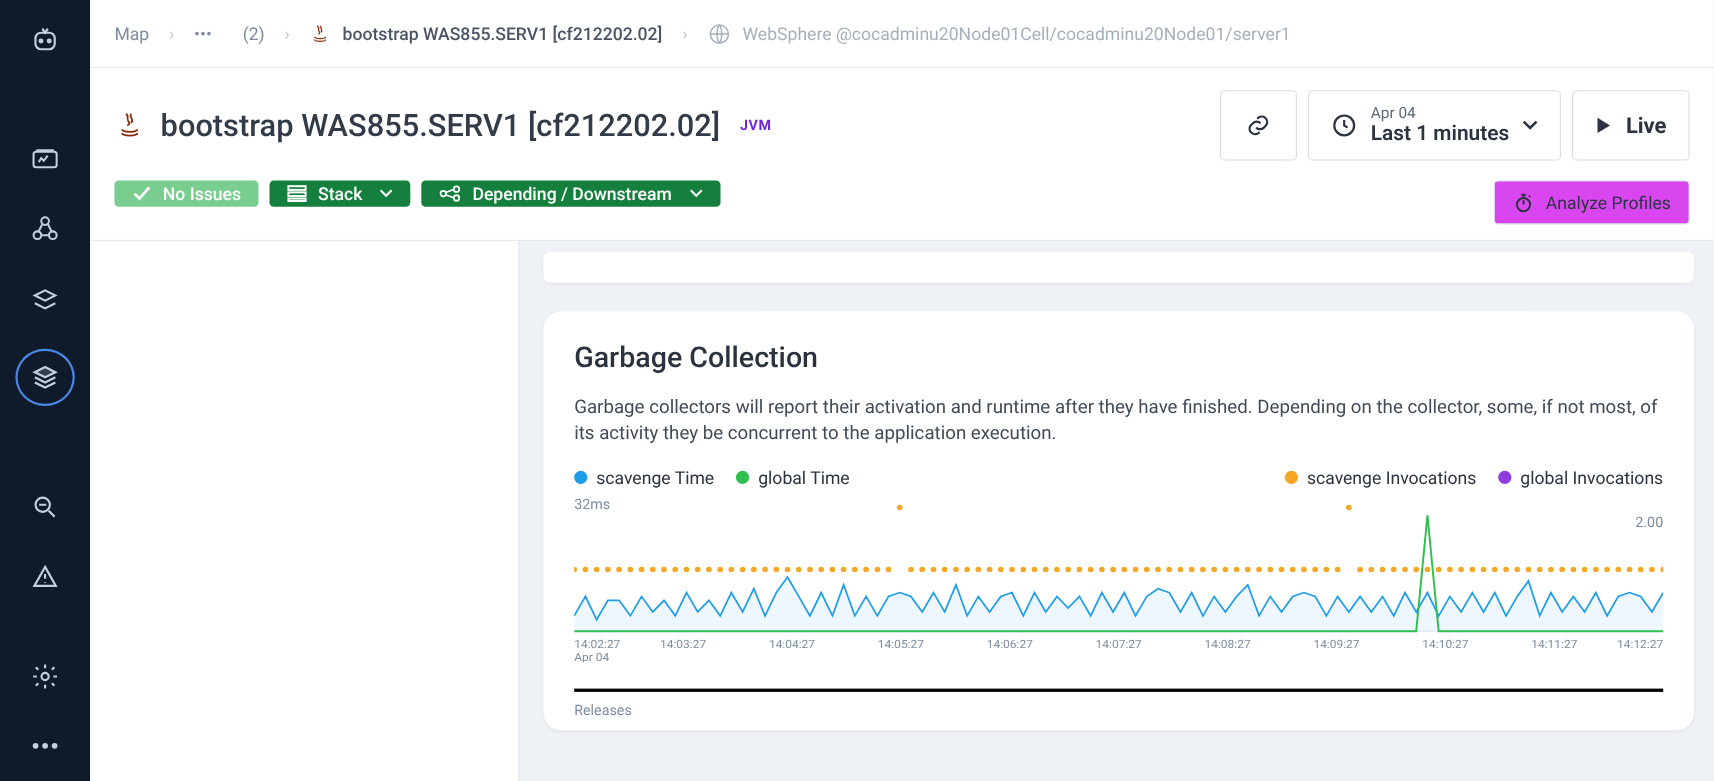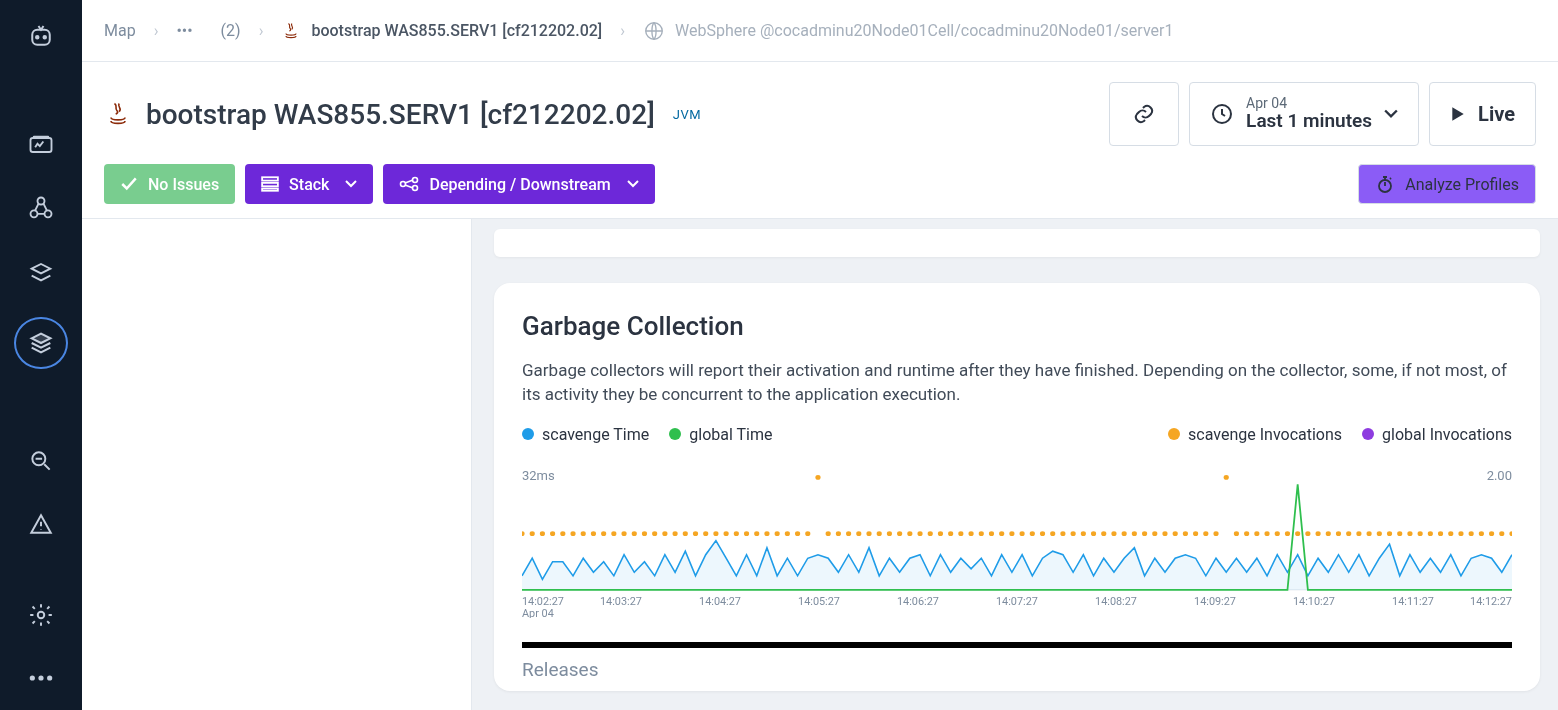--- a/index.html
+++ b/index.html
@@ -9,49 +9,49 @@
 .sidenav .nav-item.active{border:2px solid #4a86e2;width:54px;height:54px}
 .sidenav .gap{flex:0 0 18px}
 .main{flex:1;display:flex;flex-direction:column;min-width:0}
 .crumbs{height:62px;background:#fff;border-bottom:1px solid #e3e8ee;display:flex;align-items:center;padding:4px 22px;gap:18px;color:#7d8c9e;font-size:16px}
 .crumbs .sep{color:#c0c8d2}
 .crumbs .crumb{display:flex;align-items:center;gap:10px}
 .crumbs .crumb.bold{color:#4b5664;font-weight:500}
 .header{background:#fff;padding:20px 22px 14px;border-bottom:1px solid #e3e8ee}
 .header-top{display:flex;align-items:center;gap:12px}
 .header-title{font-size:28px;font-weight:500;color:#323c49;display:flex;align-items:center;gap:14px}
-.header-title .tag{font-size:13px;color:#0369a1;font-weight:400;border:0;padding:0;margin-left:4px;letter-spacing:.5px}
+.header-title .tag{font-size:13px;color:#6d28d9;font-weight:700;border:0;padding:0;margin-left:4px;letter-spacing:.5px}
 .header-actions{margin-left:auto;display:flex;gap:10px}
 .btn{border:1px solid #d6dde5;background:#fff;border-radius:4px;height:64px;display:flex;align-items:center;padding:0 20px;font-size:17px;color:#2b3340;cursor:pointer;gap:12px}
 .btn.icon-only{padding:0 22px}
 .btn .small{font-size:14px;color:#5c6977;line-height:1.1}
 .btn .big{font-size:19px;font-weight:600;color:#2b3340;line-height:1.1}
 .btn .col{display:flex;flex-direction:column;align-items:flex-start}
 .sub-actions{display:flex;gap:10px;margin-top:18px}
-.chip{display:flex;align-items:center;gap:10px;padding:0 16px;height:40px;border-radius:4px;font-size:16px;font-weight:500;color:#fff;cursor:pointer}
+.chip{display:flex;align-items:center;gap:10px;padding:0 16px;height:24px;border-radius:4px;font-size:16px;font-weight:500;color:#fff;cursor:pointer}
 .chip.green{background:#79cd8f}
-.chip.gray{background:#6d28d9}
+.chip.gray{background:#15803d}
 .chip .caret{margin-left:6px}
-.analyze{margin-left:auto;background:#8b5cf6;border:1px solid #d6dde5;border-radius:4px;height:40px;display:flex;align-items:center;padding:0 16px;gap:10px;font-size:16px;color:#2b3340;cursor:pointer}
+.analyze{margin-left:auto;background:#d946ef;border:1px solid #d6dde5;border-radius:4px;height:40px;display:flex;align-items:center;padding:0 16px;gap:10px;font-size:16px;color:#2b3340;cursor:pointer}
 .content{flex:1;display:flex;min-height:0}
 .leftpane{width:390px;background:#fff;border-right:1px solid #e3e8ee}
 .rightpane{flex:1;padding:0 18px 0 22px;overflow:hidden}
 .card-stub{background:#fff;border-radius:6px;box-shadow:0 1px 3px rgba(0,0,0,.05);height:28px;margin-top:10px}
 .card{background:#fff;border-radius:16px;box-shadow:0 1px 3px rgba(0,0,0,.06);padding:28px 28px 10px;margin-top:26px}
 .card h2{font-size:26px;color:#2b3340;font-weight:500;margin-bottom:18px}
 .card p{font-size:17px;color:#414b58;line-height:1.4;margin-bottom:18px}
-.legend{display:flex;justify-content:space-between;align-items:center;margin-bottom:24px}
+.legend{display:flex;justify-content:space-between;align-items:center;margin-bottom:8px}
 .legend-left,.legend-right{display:flex;gap:20px;align-items:center}
 .legend-item{display:flex;align-items:center;gap:8px;font-size:16px;color:#2b3340}
 .legend-item .dot{width:12px;height:12px;border-radius:50%}
 .chart-wrap{position:relative;height:170px}
 .chart-yl{position:absolute;top:0;left:0;font-size:13px;color:#7d8c9e}
-.chart-yr{position:absolute;top:0;right:0;font-size:13px;color:#7d8c9e}
+.chart-yr{position:absolute;top:16px;right:0;font-size:13px;color:#7d8c9e}
 .chart-svg{width:100%;height:150px;display:block;margin-top:6px}
-.releases{font-size:19px;color:#7d8c9e;padding:10px 0 0;border-top:6px solid #000000;margin-top:4px}
+.releases{font-size:13px;color:#7d8c9e;padding:10px 0 0;border-top:3px solid #000000;margin-top:4px}
 svg{display:block}
 </style>
 </head>
 <body>
 
 <div class="sidenav">
   <div class="nav-item">
     <svg width="30" height="30" viewBox="0 0 24 24" fill="none" stroke="#c4cedc" stroke-width="1.6">
         <rect x="5" y="7" width="14" height="12" rx="4"></rect>
         <circle cx="9" cy="13" r="1" fill="#c4cedc"></circle>

